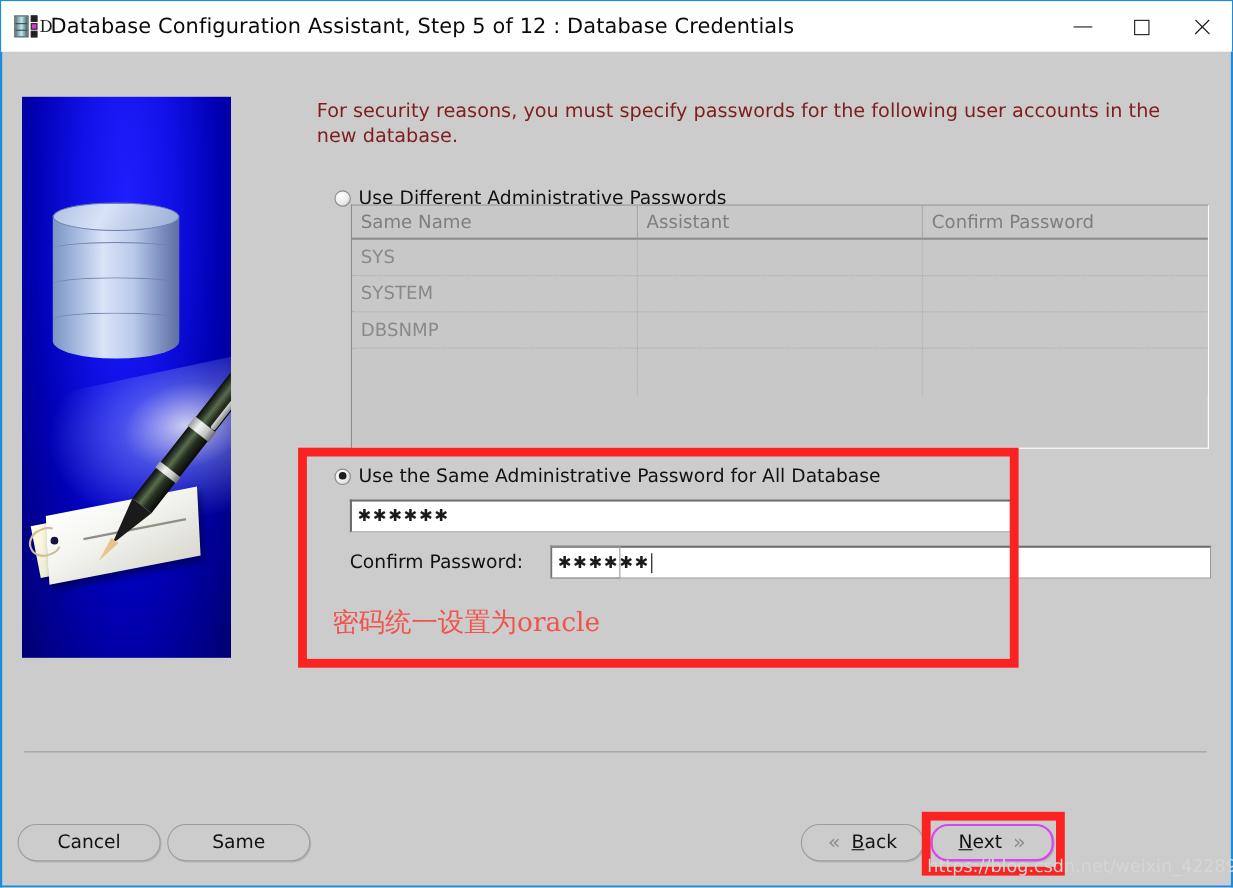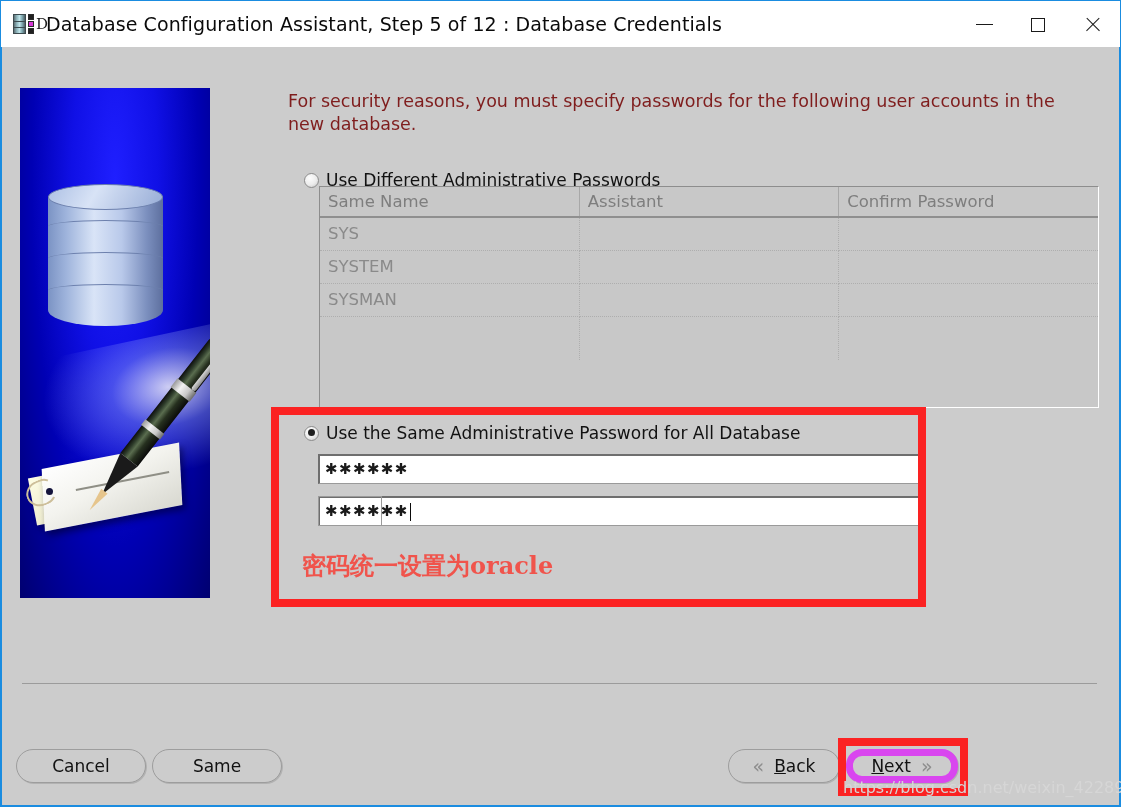--- a/index.html
+++ b/index.html
@@ -418,21 +418,20 @@
     pointer-events: none;
   }
   .annotation {
     position: absolute;
     left: 302px;
     top: 550px;
     font-size: 24px;
     color: #f0544c;
     font-family: "DejaVu Serif", serif;
     white-space: nowrap;
-    font-weight: bold;
   }
 
   
   .divider {
     position: absolute;
     left: 22px;
     top: 683px;
     width: 1075px;
     height: 1px;
     background: #9b9b9b;
@@ -448,21 +447,21 @@
     align-items: center;
     justify-content: center;
     font-size: 17px;
     color: #121212;
     box-shadow: 1px 1px 0 #b2b2b2;
   }
   .btn.cancel { left: 16px;  top: 749px; width: 130px; }
   .btn.help   { left: 152px; top: 749px; width: 130px; }
   .btn.back   { left: 728px; top: 749px; width: 112px; }
   .btn.next   { left: 846px; top: 749px; width: 112px;
-                border: 7px solid #d946ef; border-radius: 16px; }
+                border: 2px solid #d946ef; border-radius: 16px; }
   .chev {
     font-size: 19px;
     color: #8e8e8e;
     line-height: 1;
   }
   .chev.left  { margin-right: 10px; }
   .chev.right { margin-left: 10px; }
   .mnem { text-decoration: underline; }
   .next-highlight {
     position: absolute;
@@ -558,21 +557,21 @@
           <td>SYS</td>
           <td></td>
           <td></td>
         </tr>
         <tr>
           <td>SYSTEM</td>
           <td></td>
           <td></td>
         </tr>
         <tr>
-          <td>SYSMAN</td>
+          <td>DBSNMP</td>
           <td></td>
           <td></td>
         </tr>
         <tr class="filler">
           <td></td>
             <td></td>
             <td></td>
         </tr>
       </tbody>
     </table>
@@ -583,20 +582,21 @@
     <div class="radio-label">Use the Same Administrative Password for All Database</div>
   </div>
 
   <div class="field-row pw">
     <div class="pwfield">
       <span class="pwdots">✱✱✱✱✱✱</span>
     </div>
   </div>
 
   <div class="field-row cpw">
+    <div class="field-label">Confirm Password:</div>
     <div class="pwfield">
       <span class="pwdots">✱✱✱✱✱✱</span>
       <span class="caret"></span>
       <span class="cpw-innerbox"></span>
     </div>
   </div>
 
   <div class="redbox"></div>
   <div class="annotation">密码统一设置为oracle</div>
 

